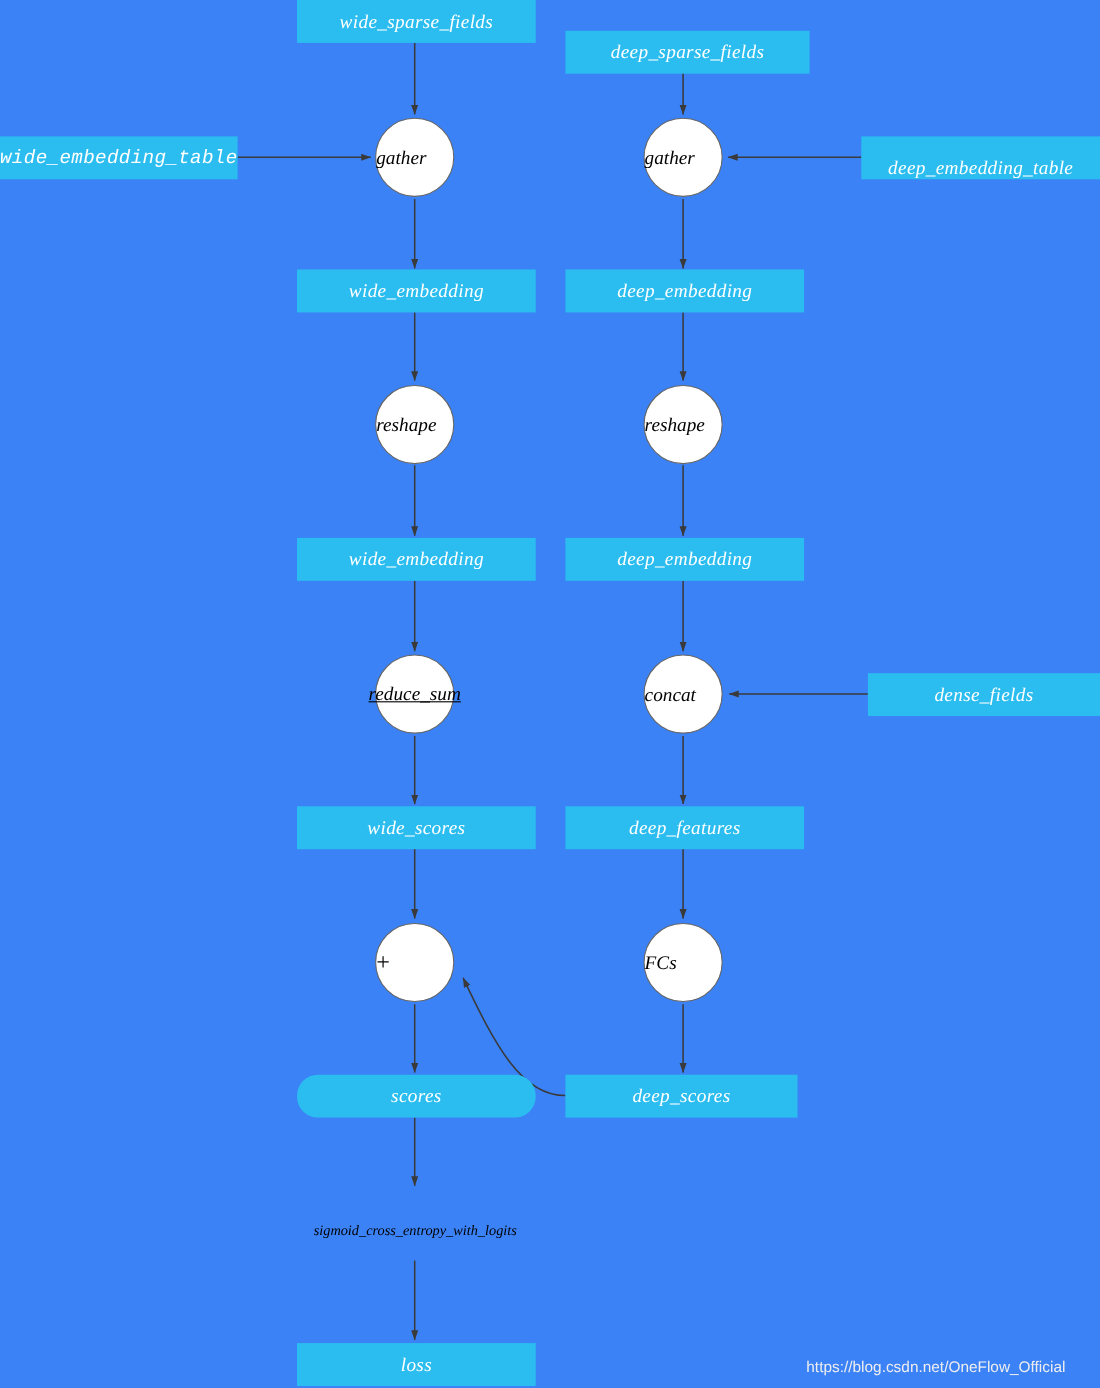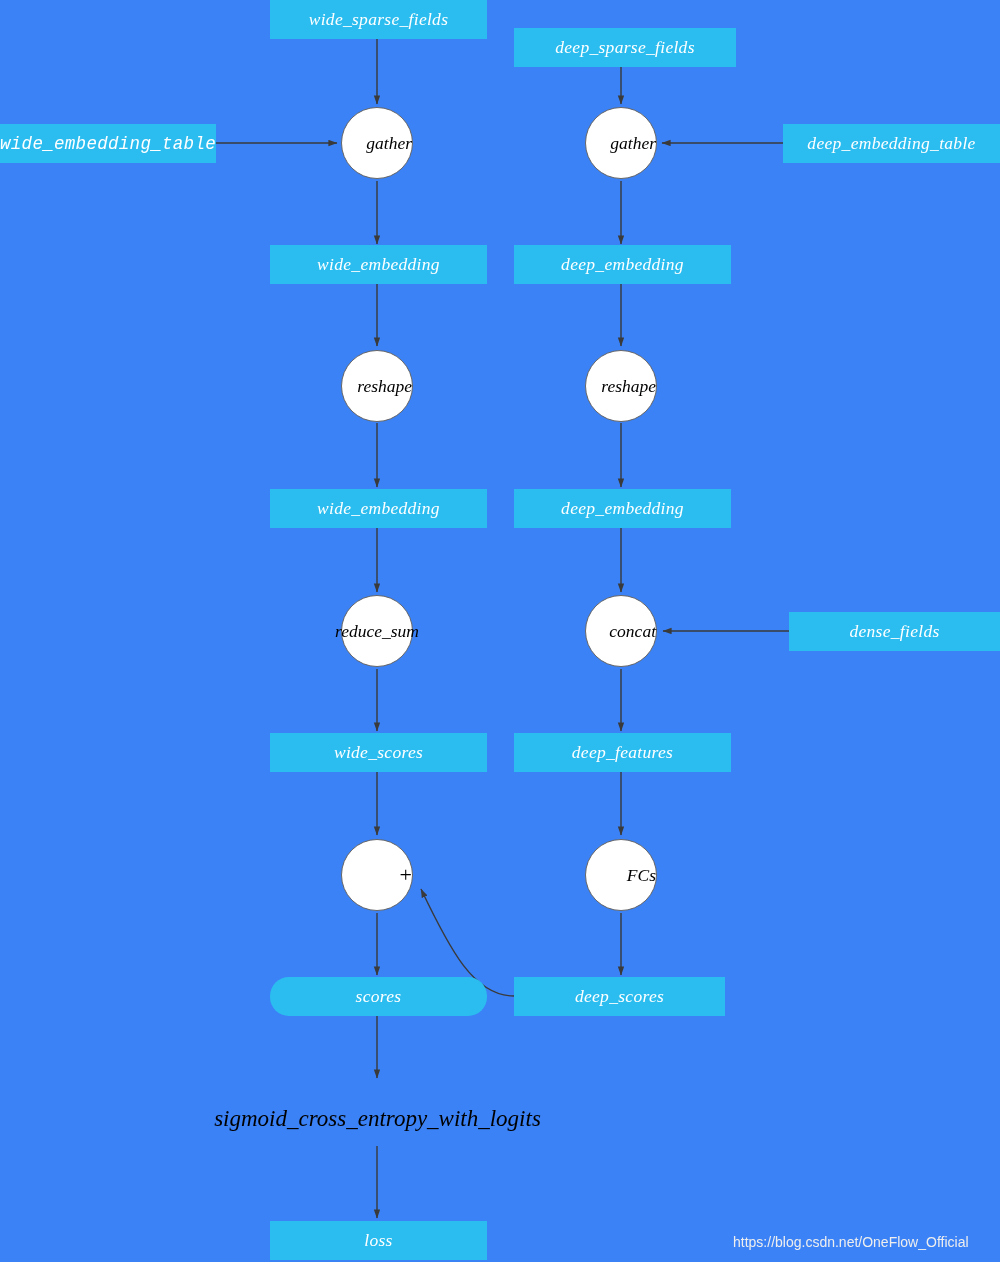--- a/index.html
+++ b/index.html
@@ -38,38 +38,39 @@
     white-space: nowrap;
     box-sizing: border-box;
   }
   .node-circle {
     position: absolute;
     border: 1px solid #666666;
     border-radius: 50%;
     background: #ffffff;
     display: flex;
     align-items: center;
-    justify-content: flex-end;
+    justify-content: flex-start;
     font-style: italic;
     font-size: 17.5px;
     color: #000000;
     white-space: nowrap;
     box-sizing: border-box;
   }
   .node-circle .overflow-label {
     position: absolute;
     left: 50%;
     top: 50%;
     transform: translate(-50%, -50%);
     white-space: nowrap;
+    text-decoration: underline;
   }
   .node-plain {
     position: absolute;
     font-style: italic;
-    font-size: 23px;
+    font-size: 13px;
     color: #000000;
     white-space: nowrap;
     display: flex;
     align-items: center;
     justify-content: center;
   }
   .watermark {
     position: absolute;
     color: #eeeeee;
     font-family: "Liberation Sans", sans-serif;
@@ -163,21 +164,21 @@
   </div>
 
   <div class="node-box" style="left:270px; top:1221px; width:217px; height:39px;text-align:center;">
     <span>loss</span>
   </div>
 
   <div class="node-box" style="left:514px; top:0px; width:222px; height:39px;margin-top:28px;">
     <span>deep_sparse_fields</span>
   </div>
 
-  <div class="node-box" style="left:783px; top:124px; width:217px; height:39px;">
+  <div class="node-box" style="left:783px; top:124px; width:217px; height:39px;align-items:flex-end;">
     <span>deep_embedding_table</span>
   </div>
 
   <div class="node-circle" style="left:585px; top:107px; width:72px; height:72px;">
     <span>gather</span>
   </div>
 
   <div class="node-box" style="left:514px; top:245px; width:217px; height:39px;">
     <span>deep_embedding</span>
   </div>

